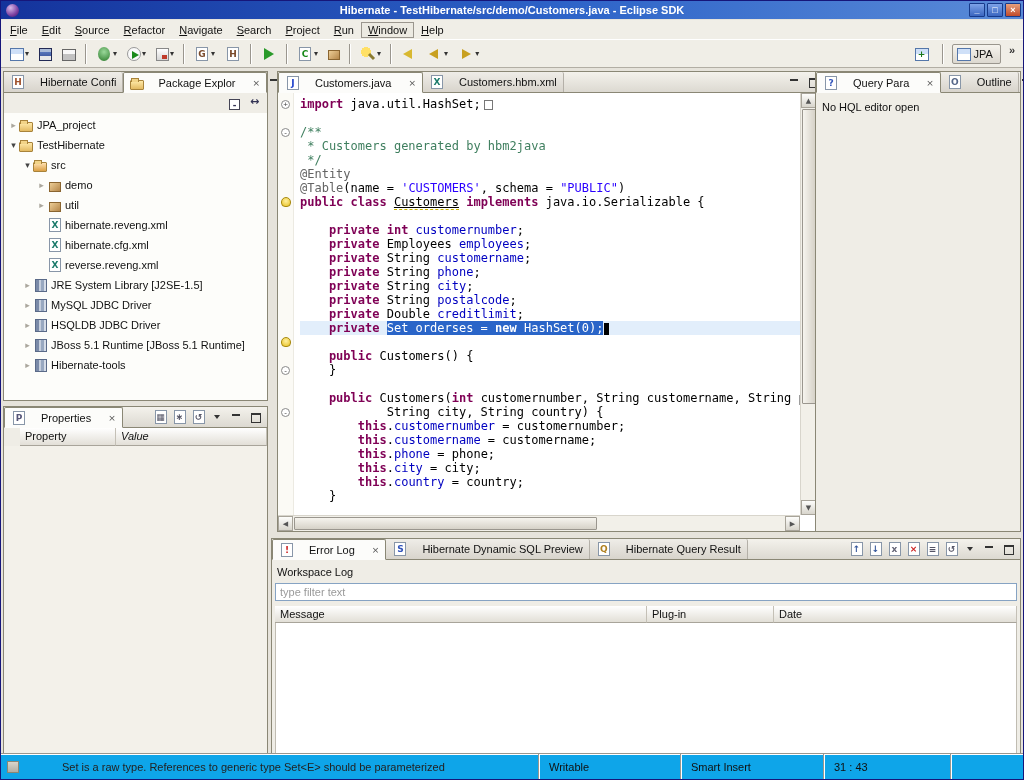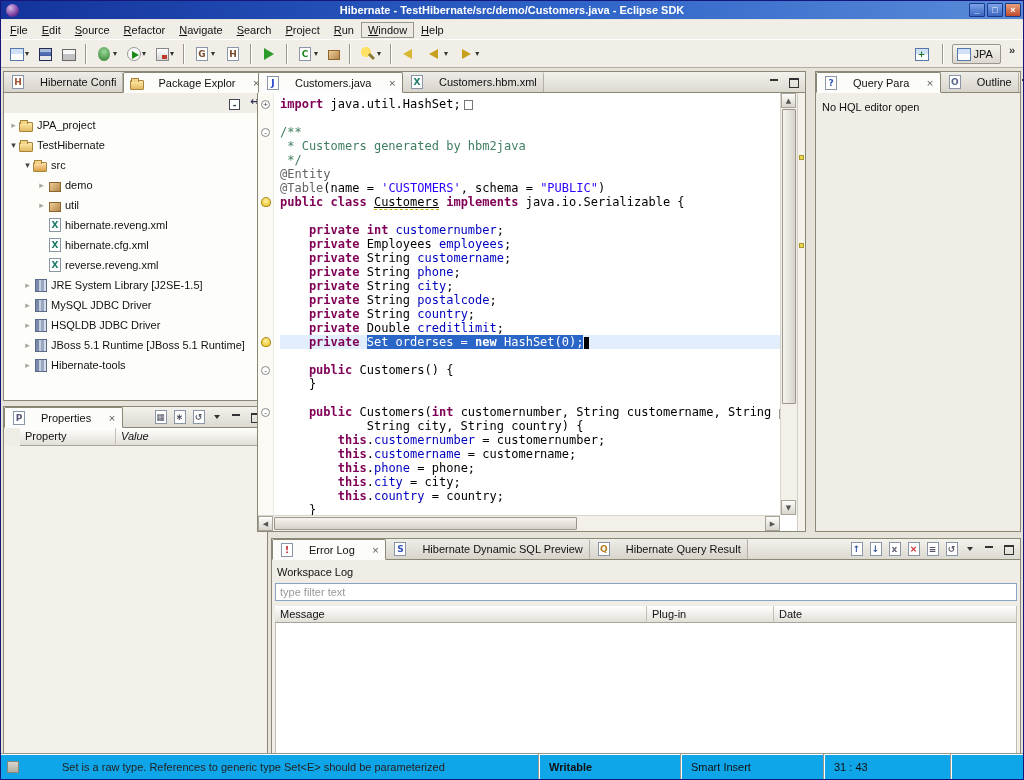--- a/index.html
+++ b/index.html
@@ -111,21 +111,21 @@
   
   .props{left:2px;top:405px;width:265px;bottom:2px;}
   .phead{position:absolute;top:21px;left:0;right:0;height:18px;display:flex;}
   .hcell{background:linear-gradient(#ffffff,#e2dfd7);border-right:1px solid #c4c0b6;border-bottom:1px solid #a8a49a;
          padding:2px 5px;overflow:hidden;white-space:nowrap;}
   .phead .hcell:nth-child(1){width:96px;margin-left:16px;}
   .phead .hcell:nth-child(2){flex:1;font-style:italic;}
   .pbody{position:absolute;top:39px;left:0;right:0;bottom:0;background:#f3f1ea;}
 
   
-  .editor{left:256px;top:70px;width:549px;height:461px;background:#3b82f6;}
+  .editor{left:276px;top:70px;width:549px;height:461px;background:#3b82f6;}
   .edbody{position:absolute;top:21px;left:0;right:0;bottom:0;background:#fff;}
   .gutter{position:absolute;left:0;top:0;bottom:16px;width:16px;background:#fbfaf5;border-right:1px solid #eceae2;padding-top:4px;}
   .gline{height:14px;text-align:center;}
   .fold{display:inline-block;width:9px;height:9px;border:1px solid #888;border-radius:50%;background:#fff;
         font-size:8px;line-height:7px;color:#444;margin-top:2px;}
   .gwarn{display:inline-block;width:10px;height:10px;border:1px solid #a88a10;border-radius:50% 50% 40% 40%;
         background:radial-gradient(circle at 50% 38%,#fff0a0,#e8c020);margin-top:2px;}
   .codearea{position:absolute;left:16px;right:25px;top:0;bottom:16px;overflow:hidden;padding:4px 0 0 6px;
         font:12px/14px "DejaVu Sans Mono",monospace;}
   .cline{height:14px;white-space:pre;}
@@ -168,21 +168,21 @@
   .loghead .hcell:nth-child(3){flex:1;}
   .logbody{position:absolute;top:63px;left:3px;right:3px;bottom:3px;background:#fff;border:1px solid #c0bcb2;border-top:none;}
 
   
   .statusbar{position:absolute;left:0;right:0;top:752px;height:26px;background:#0ea5e9;
              border-top:1px solid #9a968e;box-shadow:inset 0 1px 0 #fff;display:flex;align-items:center;gap:35px;}
   .sb-icon{width:12px;height:12px;margin:0 4px 0 6px;background:linear-gradient(#d8d5cc,#b2aea4);border:1px solid #8a8775;}
   .sb-msg{width:445px;padding:0 4px;color:#222;overflow:hidden;white-space:nowrap;}
   .sb-cell{border-left:1px solid #9a968e;box-shadow:inset 1px 0 0 #fff;padding:5px 10px;height:100%;
            display:flex;align-items:center;white-space:nowrap;}
-  .sb-wr{width:107px;font-weight:bold;}.sb-ins{width:108px;}.sb-pos{width:92px;}
+  .sb-wr{width:107px;}.sb-ins{width:108px;}.sb-pos{width:92px;}
   .sb-rest{flex:1;border-left:1px solid #9a968e;box-shadow:inset 1px 0 0 #fff;height:100%;}
 </style>
 </head>
 <body>
 
 <div class="window">
 
   <div class="titlebar">
     <span class="tb-logo"></span>
     <span class="tb-title">Hibernate - TestHibernate/src/demo/Customers.java - Eclipse SDK</span>
@@ -476,21 +476,20 @@
           <div class="cline"><span class="seg seg-ann">@Entity</span></div>
           <div class="cline"><span class="seg seg-ann">@Table</span><span class="seg seg-pl">(name = </span><span class="seg seg-str">'CUSTOMERS'</span><span class="seg seg-pl">, schema = </span><span class="seg seg-str">"PUBLIC"</span><span class="seg seg-pl">)</span></div>
           <div class="cline"><span class="seg seg-kw">public class </span><span class="seg seg-cls">Customers</span><span class="seg seg-kw"> implements </span><span class="seg seg-pl">java.io.Serializable {</span></div>
           <div class="cline"></div>
           <div class="cline"><span class="seg seg-kw">    private int </span><span class="seg seg-fld">customernumber</span><span class="seg seg-pl">;</span></div>
           <div class="cline"><span class="seg seg-kw">    private </span><span class="seg seg-pl">Employees </span><span class="seg seg-fld">employees</span><span class="seg seg-pl">;</span></div>
           <div class="cline"><span class="seg seg-kw">    private </span><span class="seg seg-pl">String </span><span class="seg seg-fld">customername</span><span class="seg seg-pl">;</span></div>
           <div class="cline"><span class="seg seg-kw">    private </span><span class="seg seg-pl">String </span><span class="seg seg-fld">phone</span><span class="seg seg-pl">;</span></div>
           <div class="cline"><span class="seg seg-kw">    private </span><span class="seg seg-pl">String </span><span class="seg seg-fld">city</span><span class="seg seg-pl">;</span></div>
           <div class="cline"><span class="seg seg-kw">    private </span><span class="seg seg-pl">String </span><span class="seg seg-fld">postalcode</span><span class="seg seg-pl">;</span></div>
-          <div class="cline"><span class="seg seg-kw">    private </span><span class="seg seg-pl">String </span><span class="seg seg-fld">country</span><span class="seg seg-pl">;</span></div>
           <div class="cline"><span class="seg seg-kw">    private </span><span class="seg seg-pl">Double </span><span class="seg seg-fld">creditlimit</span><span class="seg seg-pl">;</span></div>
           <div class="cline hl"><span class="seg seg-kw">    private </span><span class="seg seg-sel">Set orderses = </span><span class="seg seg-selkw">new</span><span class="seg seg-sel"> HashSet(0);</span><span class="seg seg-caret"></span></div>
           <div class="cline"></div>
           <div class="cline"><span class="seg seg-kw">    public </span><span class="seg seg-pl">Customers() {</span></div>
           <div class="cline"><span class="seg seg-pl">    }</span></div>
           <div class="cline"></div>
           <div class="cline"><span class="seg seg-kw">    public </span><span class="seg seg-pl">Customers(</span><span class="seg seg-kw">int</span><span class="seg seg-pl"> customernumber, String customername, String phone,</span></div>
           <div class="cline"><span class="seg seg-pl">            String city, String country) {</span></div>
           <div class="cline"><span class="seg seg-kw">        this</span><span class="seg seg-pl">.</span><span class="seg seg-fld">customernumber</span><span class="seg seg-pl"> = customernumber;</span></div>
           <div class="cline"><span class="seg seg-kw">        this</span><span class="seg seg-pl">.</span><span class="seg seg-fld">customername</span><span class="seg seg-pl"> = customername;</span></div>

